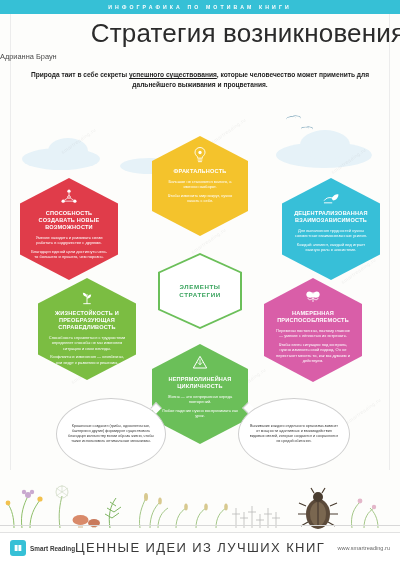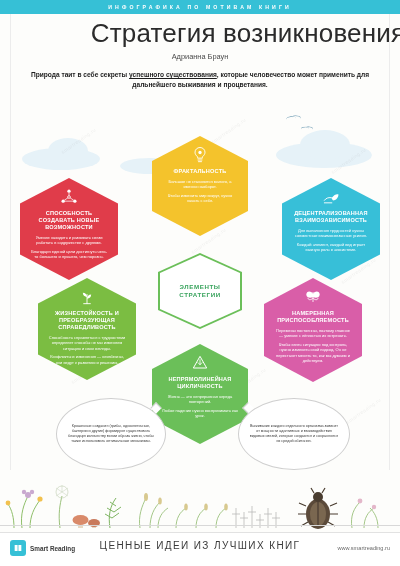--- a/index.html
+++ b/index.html
@@ -26,21 +26,21 @@
     font-size:5.2px;letter-spacing:3.1px;color:#ffffff;
     font-weight:bold;
   }
   .title{
     position:absolute;left:0;top:18px;width:400px;
     text-align:center;font-size:26px;color:#2b2b2b;
     letter-spacing:0.2px;font-weight:normal;margin-left:48px;
   }
   .author{
     position:absolute;left:0;top:52px;width:400px;
-    text-align:center;font-size:7.4px;color:#4a4a4a;
+    font-size:7.4px;color:#4a4a4a;
   }
   .lead{
     position:absolute;left:28px;top:70px;width:344px;
     text-align:center;font-size:6.6px;line-height:10px;color:#1d1d1d;
     font-weight:bold;
   }
   .lead .u{ text-decoration:underline; }
 
   
   .sky{
@@ -137,21 +137,21 @@
     position:absolute;left:0;top:525px;width:400px;height:1px;background:#d8d8d8;
   }
 
   
   .footer{
     position:absolute;left:0;top:532px;width:400px;height:34px;
     background:#ffffff;border-top:1px solid #e2e2e2;
   }
   .footer-center{
     position:absolute;left:0;top:540px;width:400px;text-align:center;
-    font-size:10px;letter-spacing:1.4px;color:#3a3a3a;font-weight:normal;
+    font-size:13px;letter-spacing:1.4px;color:#3a3a3a;font-weight:normal;
   }
   .footer-url{
     position:absolute;right:10px;top:545px;font-size:5.6px;color:#6a6a6a;
   }
   .brand{
     position:absolute;left:10px;top:540px;display:flex;align-items:center;gap:4px;
   }
   .brand-mark{
     width:16px;height:16px;border-radius:3px;background:#36c0d6;
     display:flex;align-items:center;justify-content:center;

